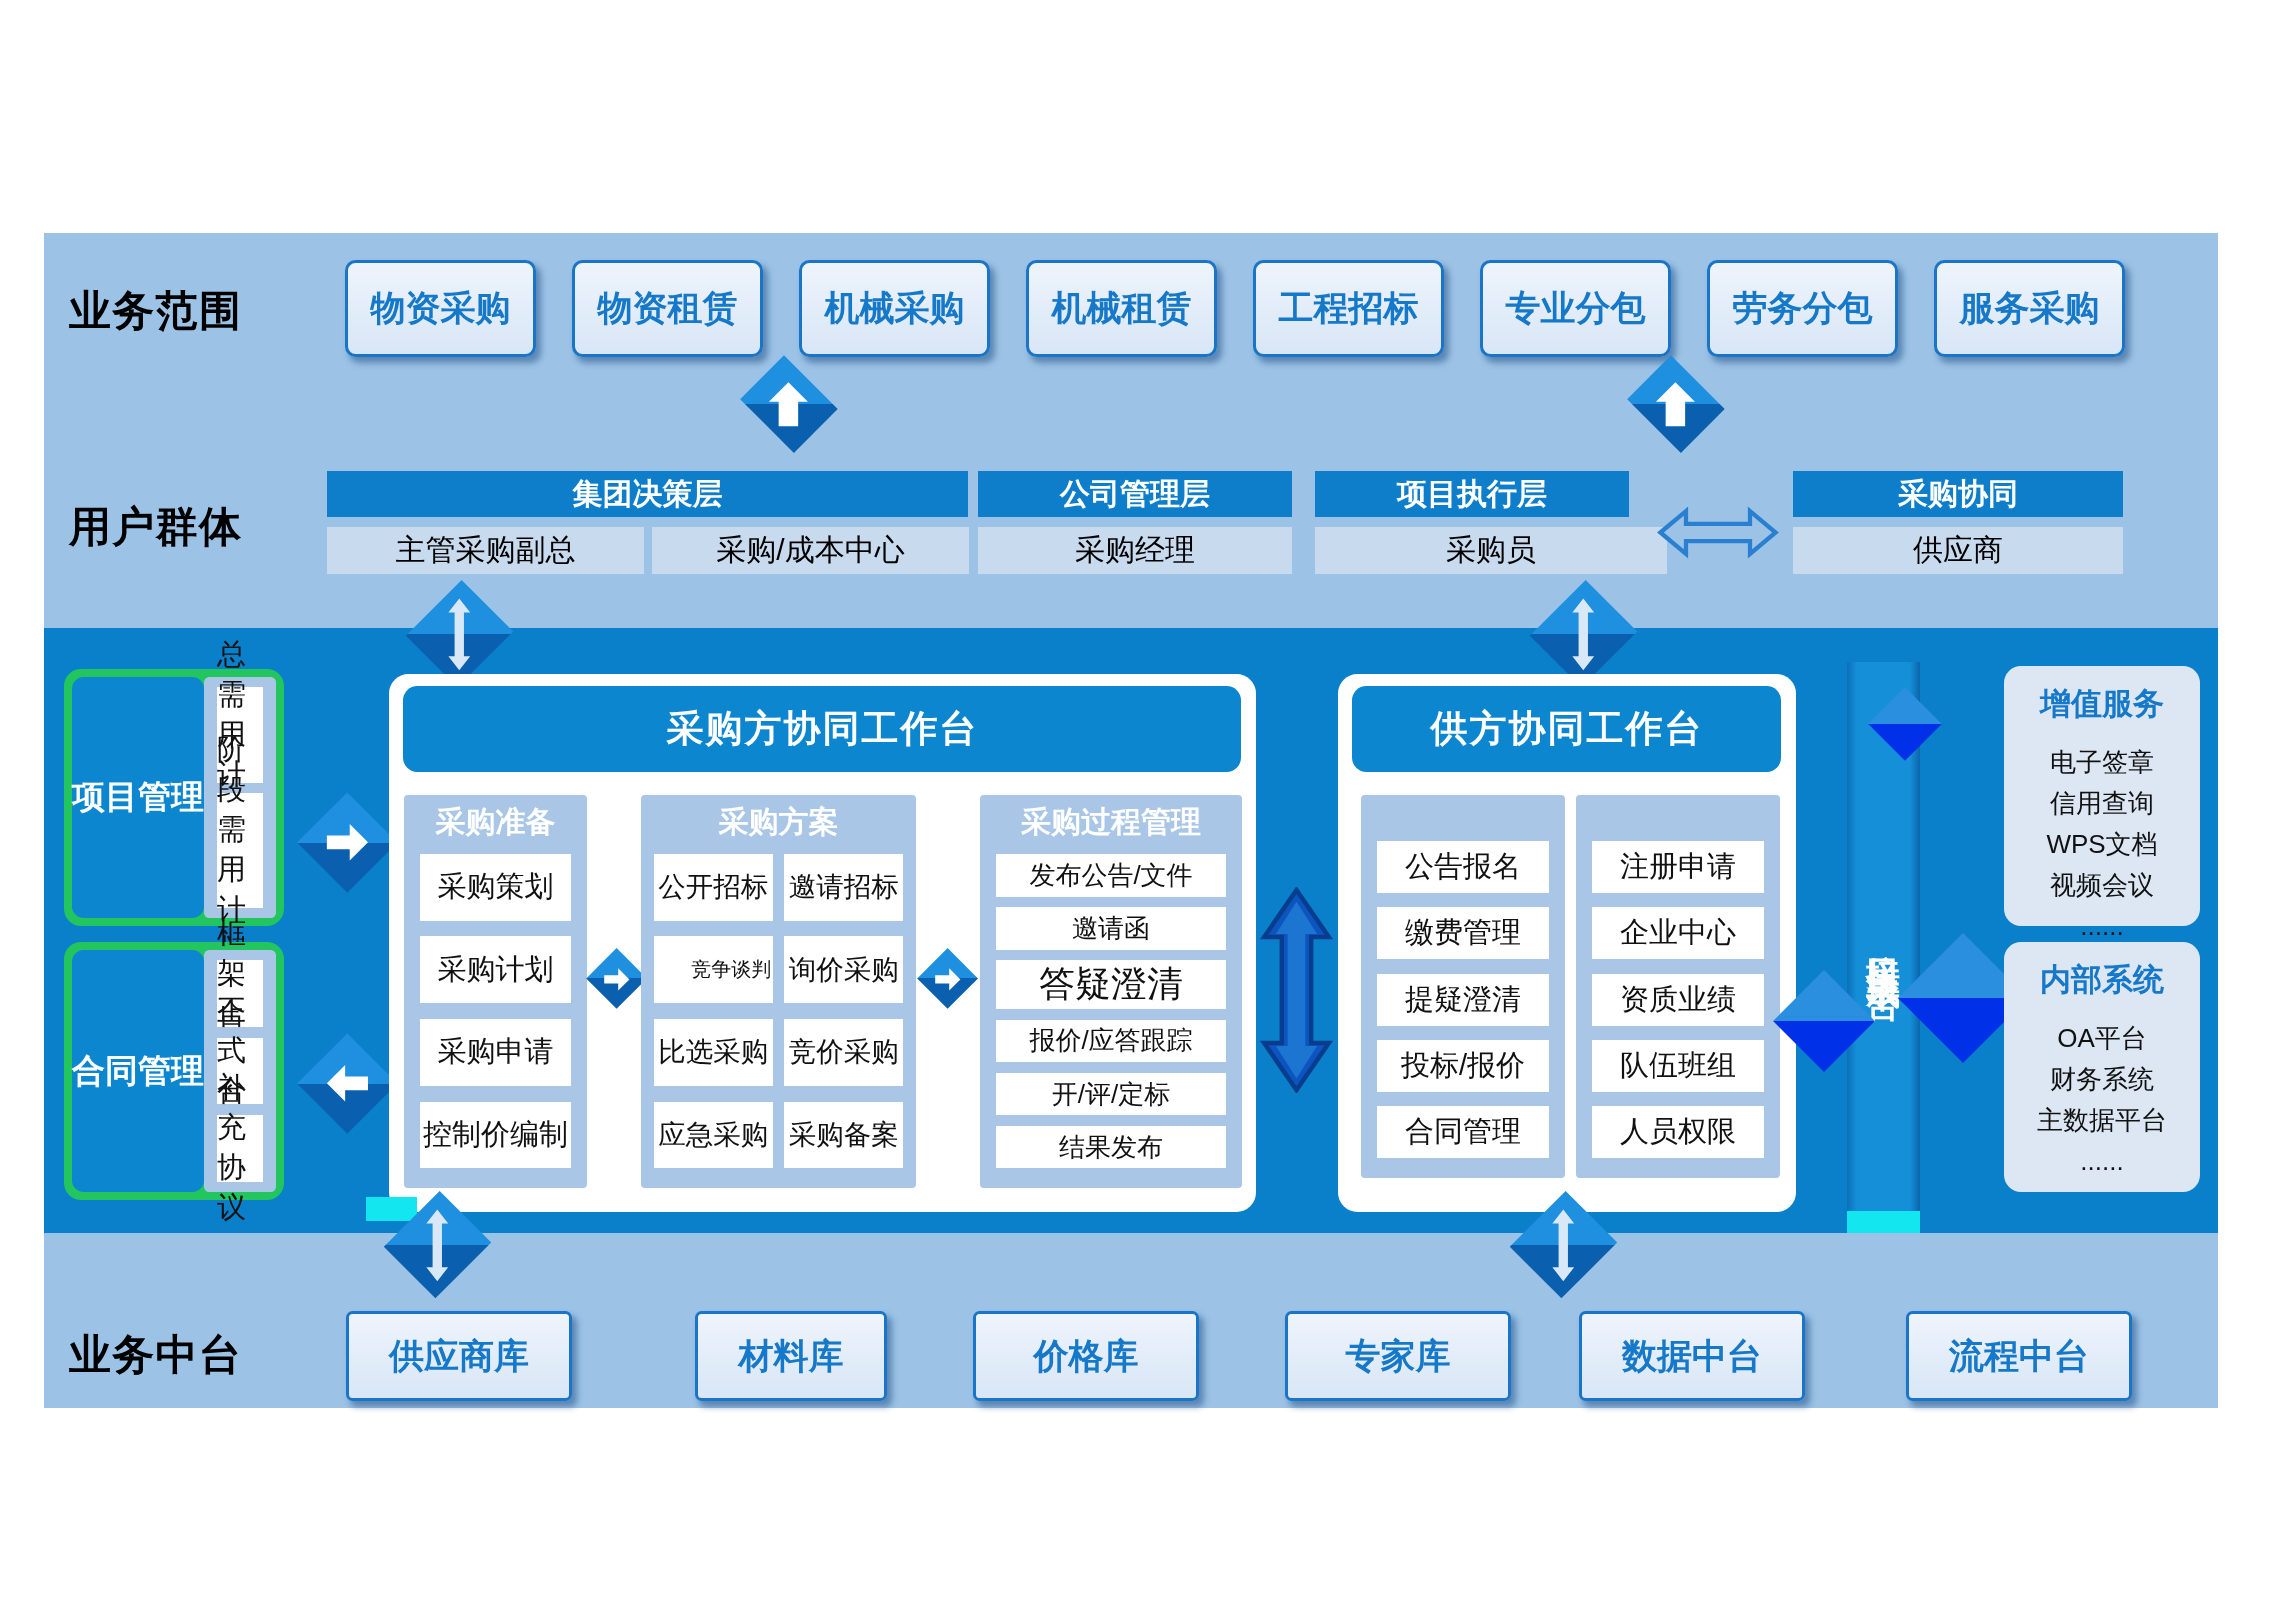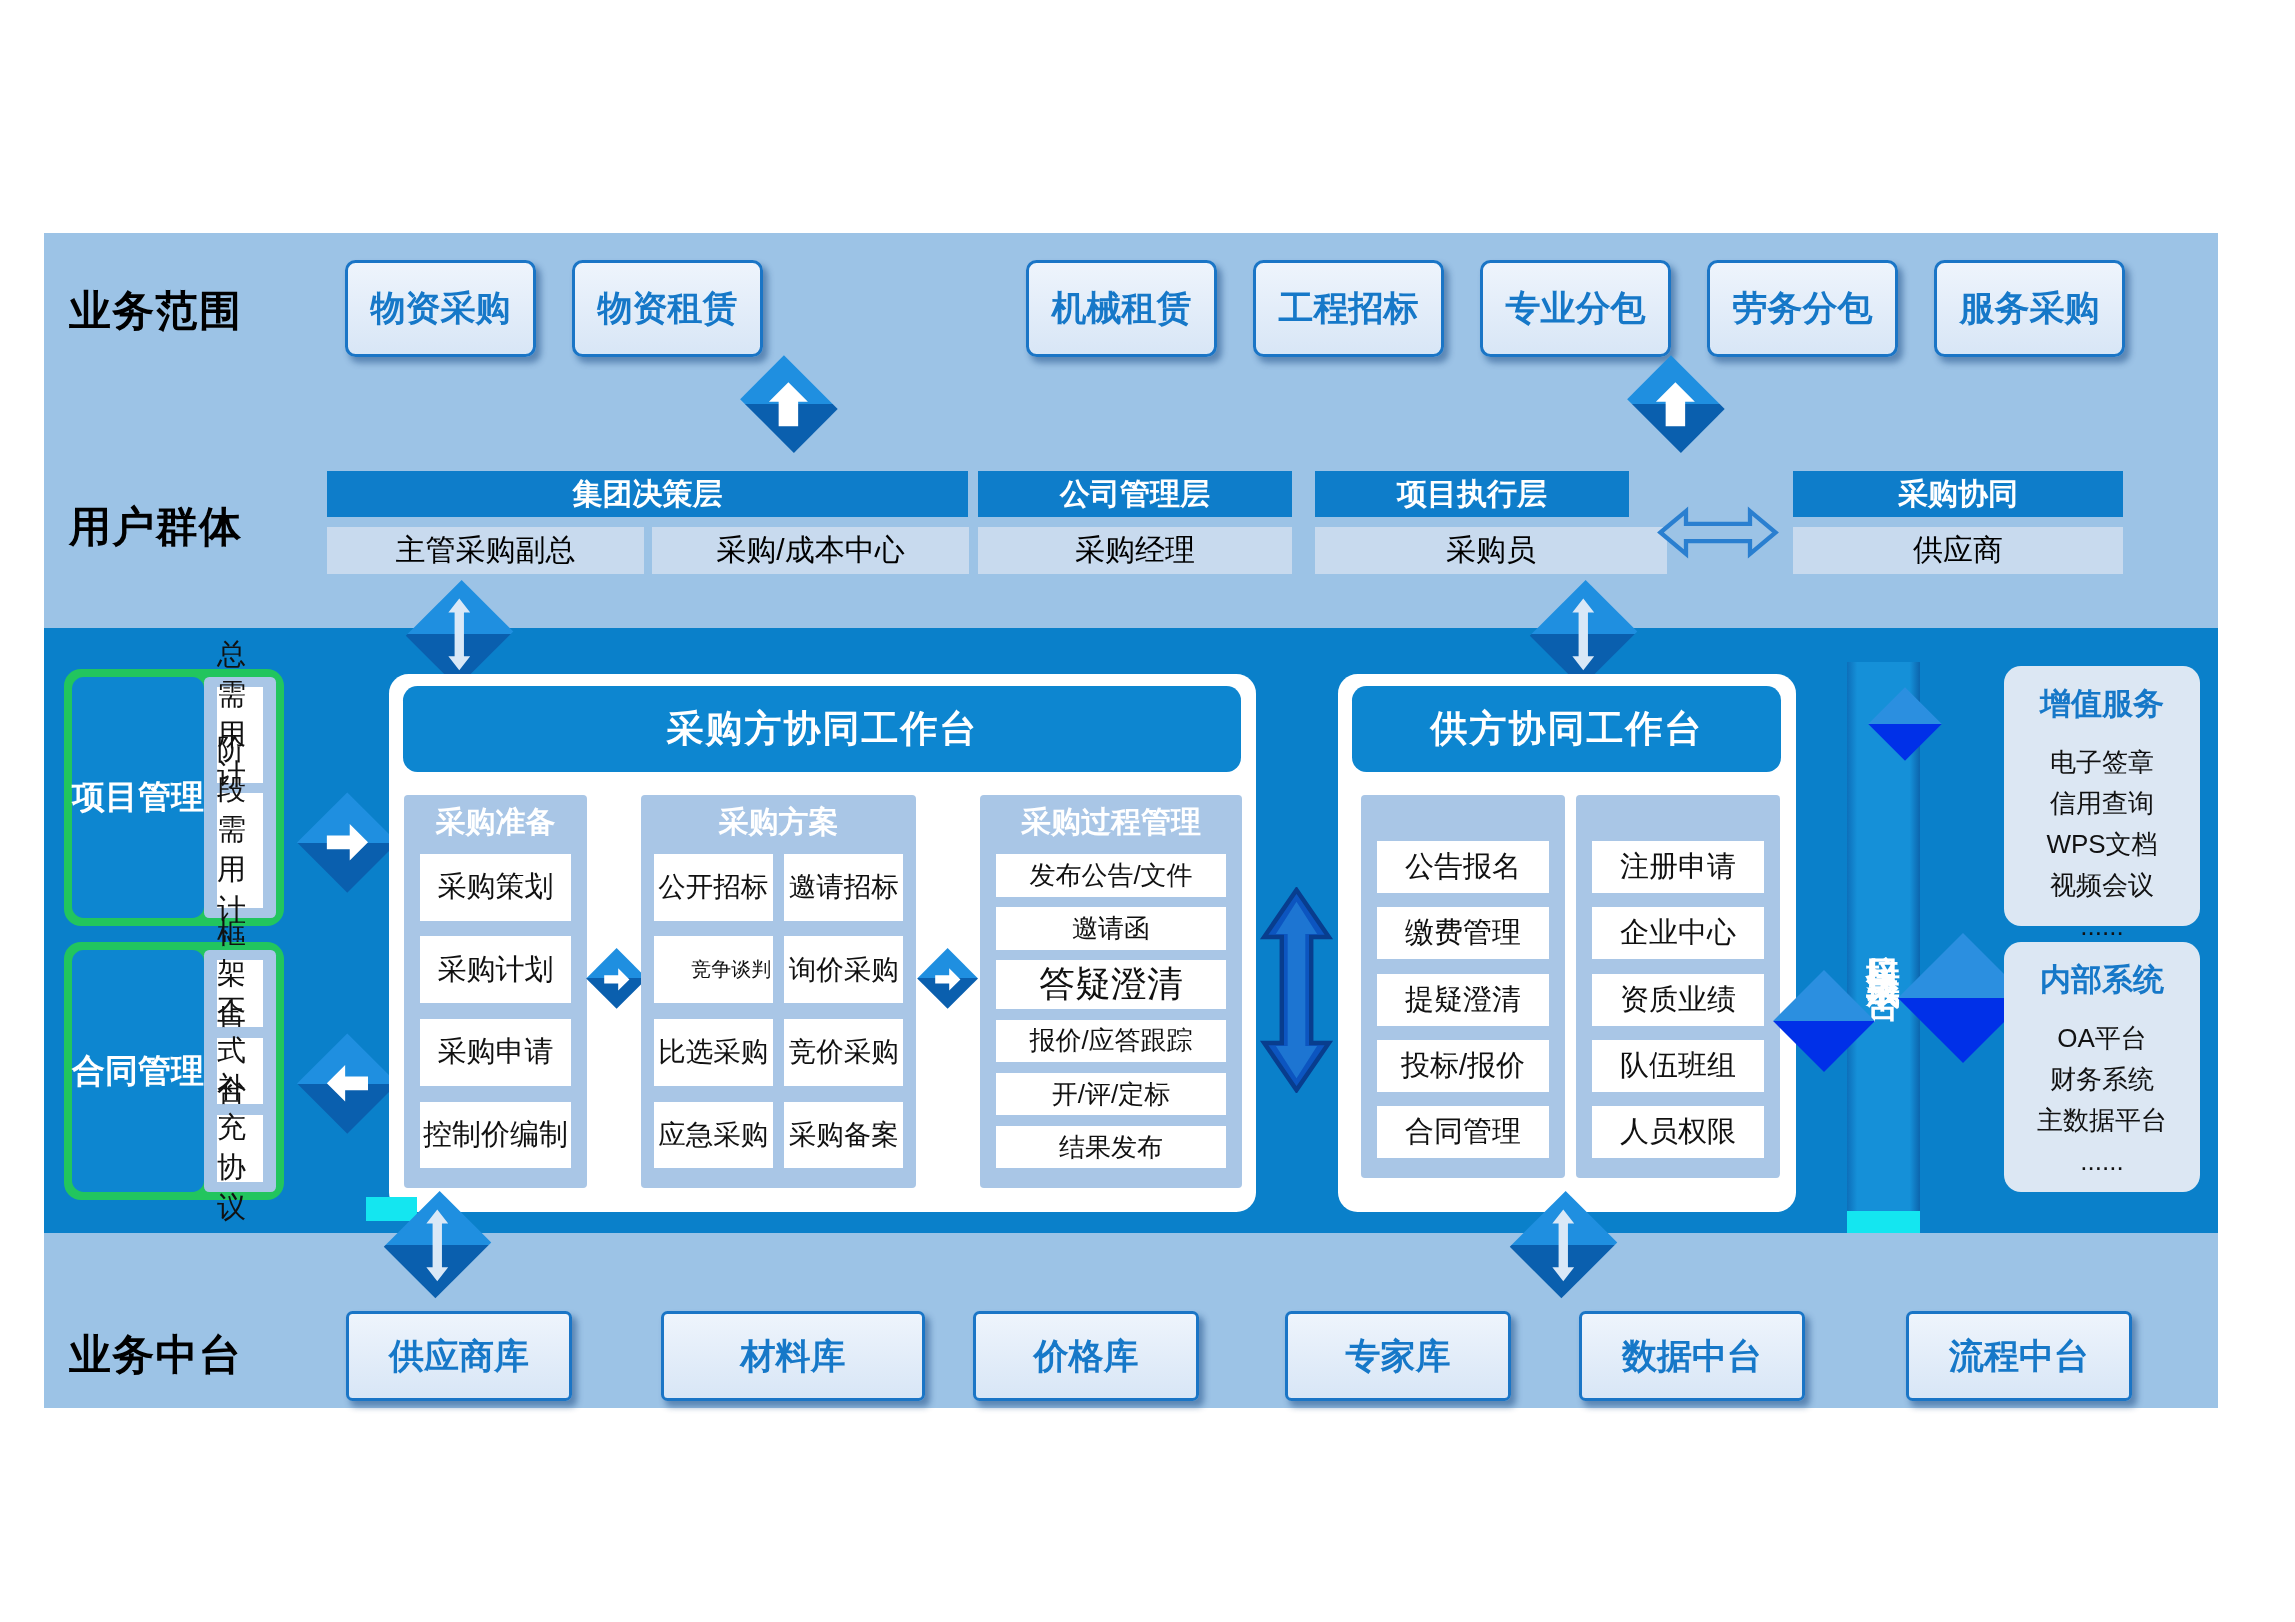--- a/index.html
+++ b/index.html
@@ -54,20 +54,21 @@
 </head>
 <body>
 
 <div class="stage">
   <div class="canvas"></div>
   <div class="band"></div>
 
   <div class="row-label" style="left:69px;top:283px;">业务范围</div>
   <div class="chip" style="left:345px;top:260px;width:191px;height:97px;">物资采购</div>
   <div class="chip" style="left:572px;top:260px;width:191px;height:97px;">物资租赁</div>
+  <div class="chip" style="left:799px;top:260px;width:191px;height:97px;">机械采购</div>
   <div class="chip" style="left:1026px;top:260px;width:191px;height:97px;">机械租赁</div>
   <div class="chip" style="left:1253px;top:260px;width:191px;height:97px;">工程招标</div>
   <div class="chip" style="left:1480px;top:260px;width:191px;height:97px;">专业分包</div>
   <div class="chip" style="left:1707px;top:260px;width:191px;height:97px;">劳务分包</div>
   <div class="chip" style="left:1934px;top:260px;width:191px;height:97px;">服务采购</div>
 
   <div class="dw" style="left:736px;top:361px;width:105px;height:86px;">
     <div class="dw-diamond"></div>
     <svg class="dw-glyph" viewBox="0 0 24 24">
         <path d="M12 3 L20 11 H16 V21 H8 V11 H4 Z" fill="#ffffff"></path>
@@ -250,19 +251,19 @@
   </div>
   <div class="dw" style="left:1513px;top:1190px;width:101px;height:110px;">
     <div class="dw-diamond"></div>
     <svg class="dw-glyph" viewBox="0 0 24 48">
         <path d="M12 1 L19 10 H15 V38 H19 L12 47 L5 38 H9 V10 H5 Z" fill="#d9e8f7"></path>
       </svg>
   </div>
 
   <div class="row-label" style="left:69px;top:1327px;">业务中台</div>
   <div class="chip bottom" style="left:346px;top:1311px;width:226px;height:90px;">供应商库</div>
-  <div class="chip bottom" style="left:661px;top:1311px;width:264px;height:90px;">材料库</div>
+  <div class="chip bottom" style="left:695px;top:1311px;width:192px;height:90px;">材料库</div>
   <div class="chip bottom" style="left:973px;top:1311px;width:226px;height:90px;">价格库</div>
   <div class="chip bottom" style="left:1285px;top:1311px;width:226px;height:90px;">专家库</div>
   <div class="chip bottom" style="left:1579px;top:1311px;width:226px;height:90px;">数据中台</div>
   <div class="chip bottom" style="left:1906px;top:1311px;width:226px;height:90px;">流程中台</div>
 </div>
 
 
 </body></html>

